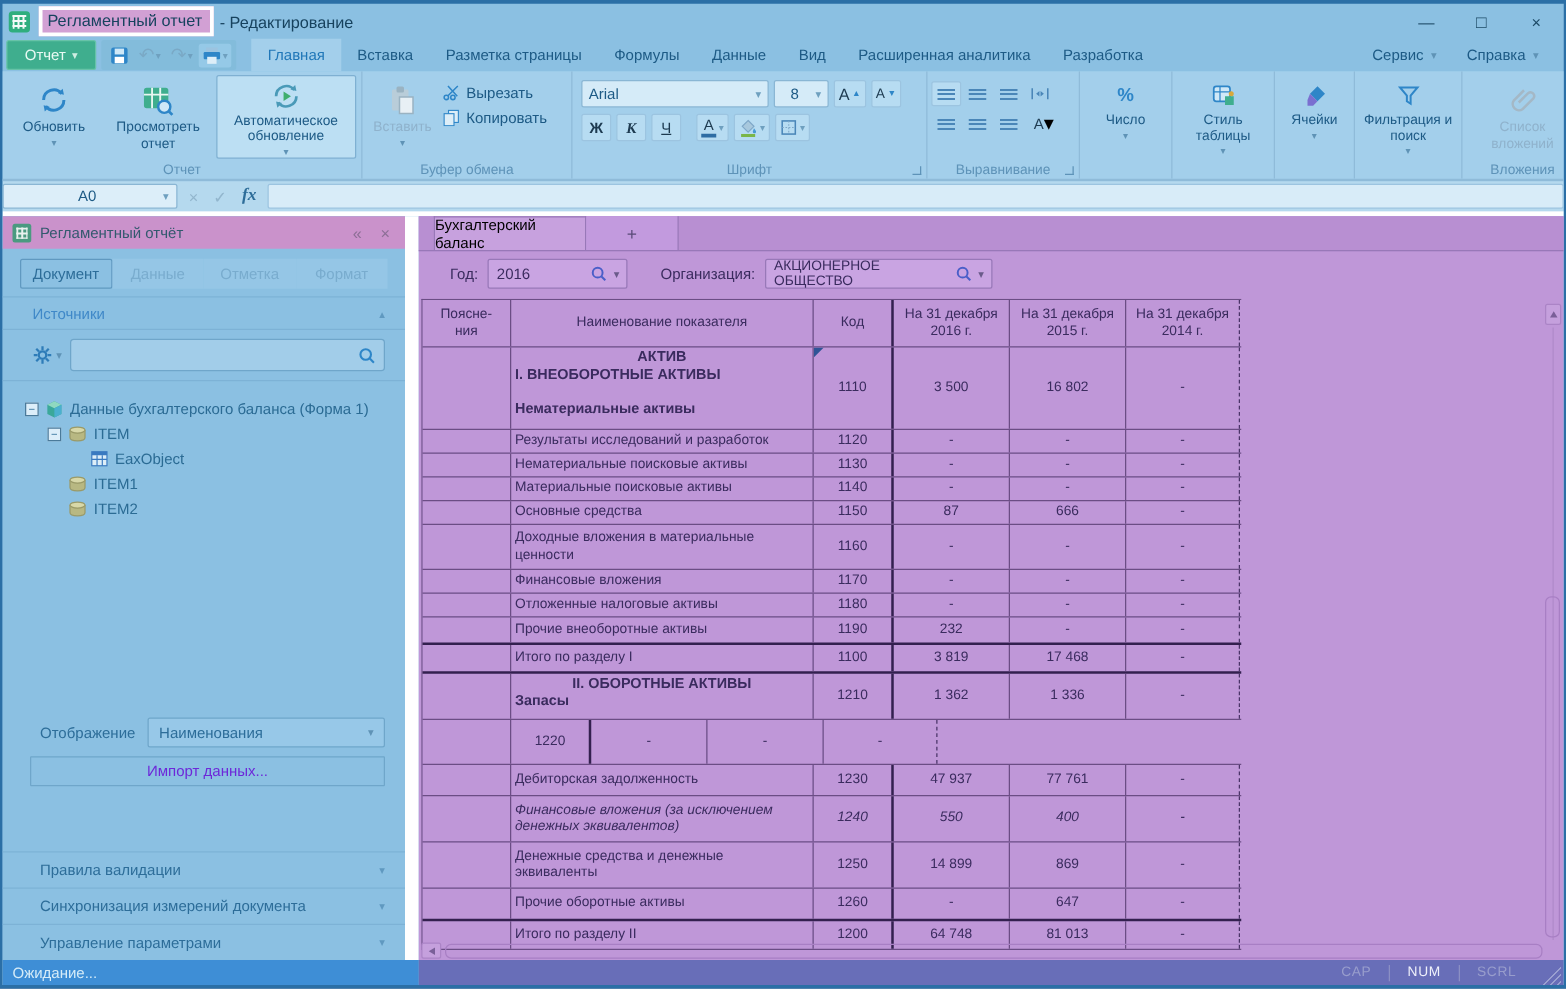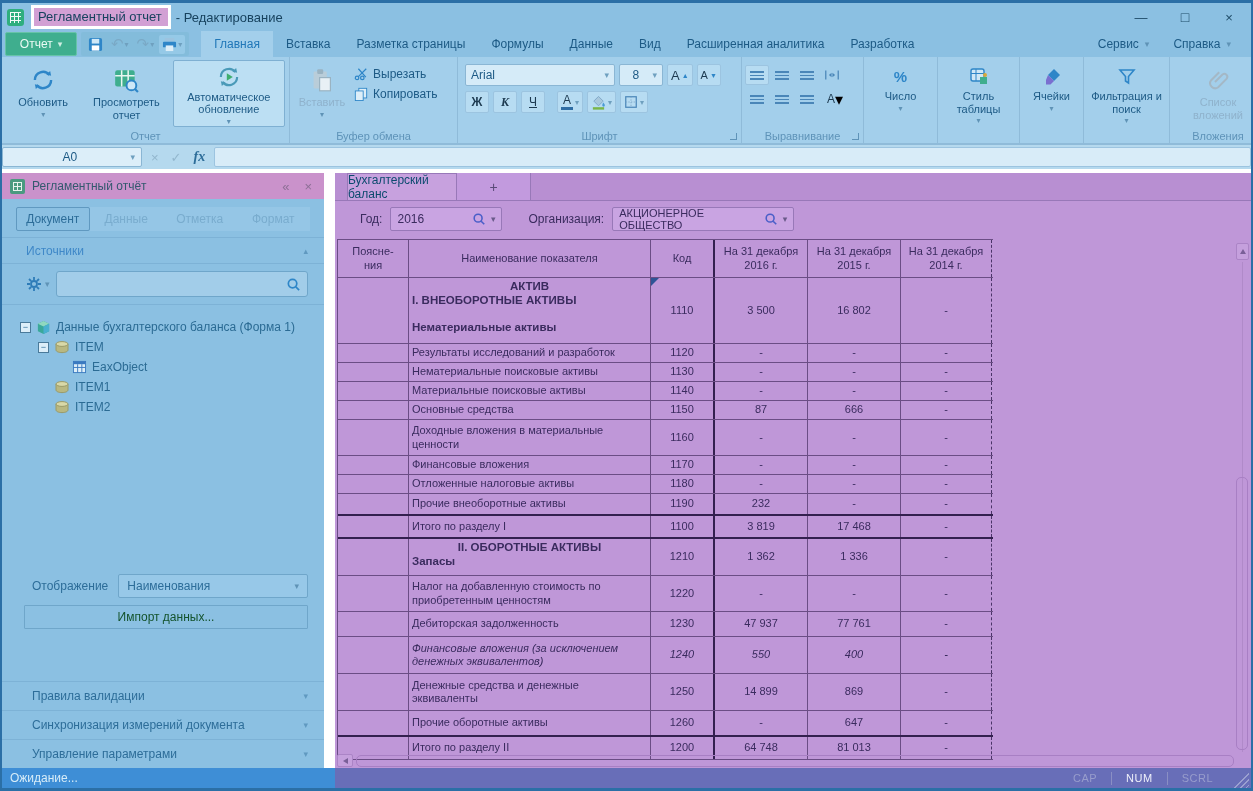--- a/index.html
+++ b/index.html
@@ -129,35 +129,35 @@
   .treerow{height:20px;display:flex;align-items:center;gap:5px;font-size:12px;color:var(--panel-text);}
   .expander{width:11px;height:11px;border:1px solid #4a7a9a;background:#dceef9;color:#2d6d99;font-size:9px;line-height:9px;
     display:flex;align-items:center;justify-content:center;flex:0 0 auto;}
   .spacer{flex:1 1 auto;}
   .disprow{display:flex;align-items:center;padding:0 16px 0 30px;gap:10px;flex:0 0 auto;}
   .disprow .dlabel{font-size:12px;color:#2d6d99;white-space:nowrap;}
   .dcombo{flex:1;height:24px;border:1px solid var(--panel-border);border-radius:2px;background:#97c8e8;
     display:flex;align-items:center;padding:0 8px;font-size:12px;color:#2d6d99;}
   .dcombo .caret{margin-left:auto;font-size:9px;color:#5f93b6;}
   .importbtn{margin:7px 16px 0 22px;height:24px;border:1px solid var(--panel-border);border-radius:1px;
-    display:flex;align-items:center;justify-content:center;font-size:12px;color:#14532d;flex:0 0 auto;}
+    display:flex;align-items:center;justify-content:center;font-size:12px;color:#6d28d9;flex:0 0 auto;}
   .botspacer{flex:0 0 52px;}
   .sb-bottom{flex:0 0 auto;}
   .sb-foldrow{height:29px;border-top:1px solid var(--panel-line);display:flex;align-items:center;
     padding:0 16px 0 30px;font-size:12px;color:#2d6d99;}
   .sb-foldrow .caret{margin-left:auto;font-size:9px;color:#6099c0;}
 
   .white-gap{width:11px;background:#fff;flex:0 0 auto;}
 
   
   .docarea{flex:1;background:var(--purple);display:flex;flex-direction:column;position:relative;min-width:0;min-height:0;}
   .doctabs{height:28px;background:#b88fd2;border-bottom:1px solid var(--purple-border);display:flex;align-items:stretch;
     padding-left:12px;flex:0 0 auto;}
-  .doctab{width:110px;background:var(--purple-tab);border:1px solid var(--purple-border);border-bottom:none;
-    display:flex;align-items:center;justify-content:center;font-size:12px;color:#0c4a6e;}
+  .doctab{width:122px;background:var(--purple-tab);border:1px solid var(--purple-border);border-bottom:none;
+    display:flex;align-items:center;justify-content:center;font-size:12px;color:#000000;}
   .doctab-plus{width:74px;background:#c29ade;border-right:1px solid var(--purple-border);border-bottom:none;
     display:flex;align-items:center;justify-content:center;font-size:14px;color:#5a4a78;}
   .paramrow{height:36px;display:flex;align-items:center;padding-left:25px;gap:8px;flex:0 0 auto;font-size:12px;color:var(--tbl-text);}
   .pcombo{height:24px;background:#c9a4e2;border:1px solid var(--purple-border);border-radius:2px;
     display:flex;align-items:center;padding:0 6px;gap:5px;font-size:12px;color:var(--tbl-text);}
   .pcombo .val{flex:1;}
   .pcombo .caret{font-size:9px;color:#6a5a8a;}
   .pcombo.year{width:112px;}
   .pcombo.org{width:182px;font-size:11px;}
   .orglabel{margin-left:18px;}
@@ -773,21 +773,20 @@
                 <div class="nline ctr">II. ОБОРОТНЫЕ АКТИВЫ</div>
                 <div class="nline">Запасы</div>
               </div>
               <div class="tcell c2 codecell">1210</div>
               <div class="tcell c3 valcell">1 362</div>
               <div class="tcell c4 valcell">1 336</div>
               <div class="tcell c5 valcell">-</div>
             </div>
             <div class="trow" style="height: 36px;">
               <div class="tcell c0"></div>
-              <div class="tcell c1 namecell">Налог на добавленную стоимость по приобретенным ценностям</div>
               <div class="tcell c2 codecell">1220</div>
               <div class="tcell c3 valcell">-</div>
               <div class="tcell c4 valcell">-</div>
               <div class="tcell c5 valcell">-</div>
             </div>
             <div class="trow" style="height: 25px;">
               <div class="tcell c0"></div>
               <div class="tcell c1 namecell">Дебиторская задолженность</div>
               <div class="tcell c2 codecell">1230</div>
               <div class="tcell c3 valcell">47 937</div>

